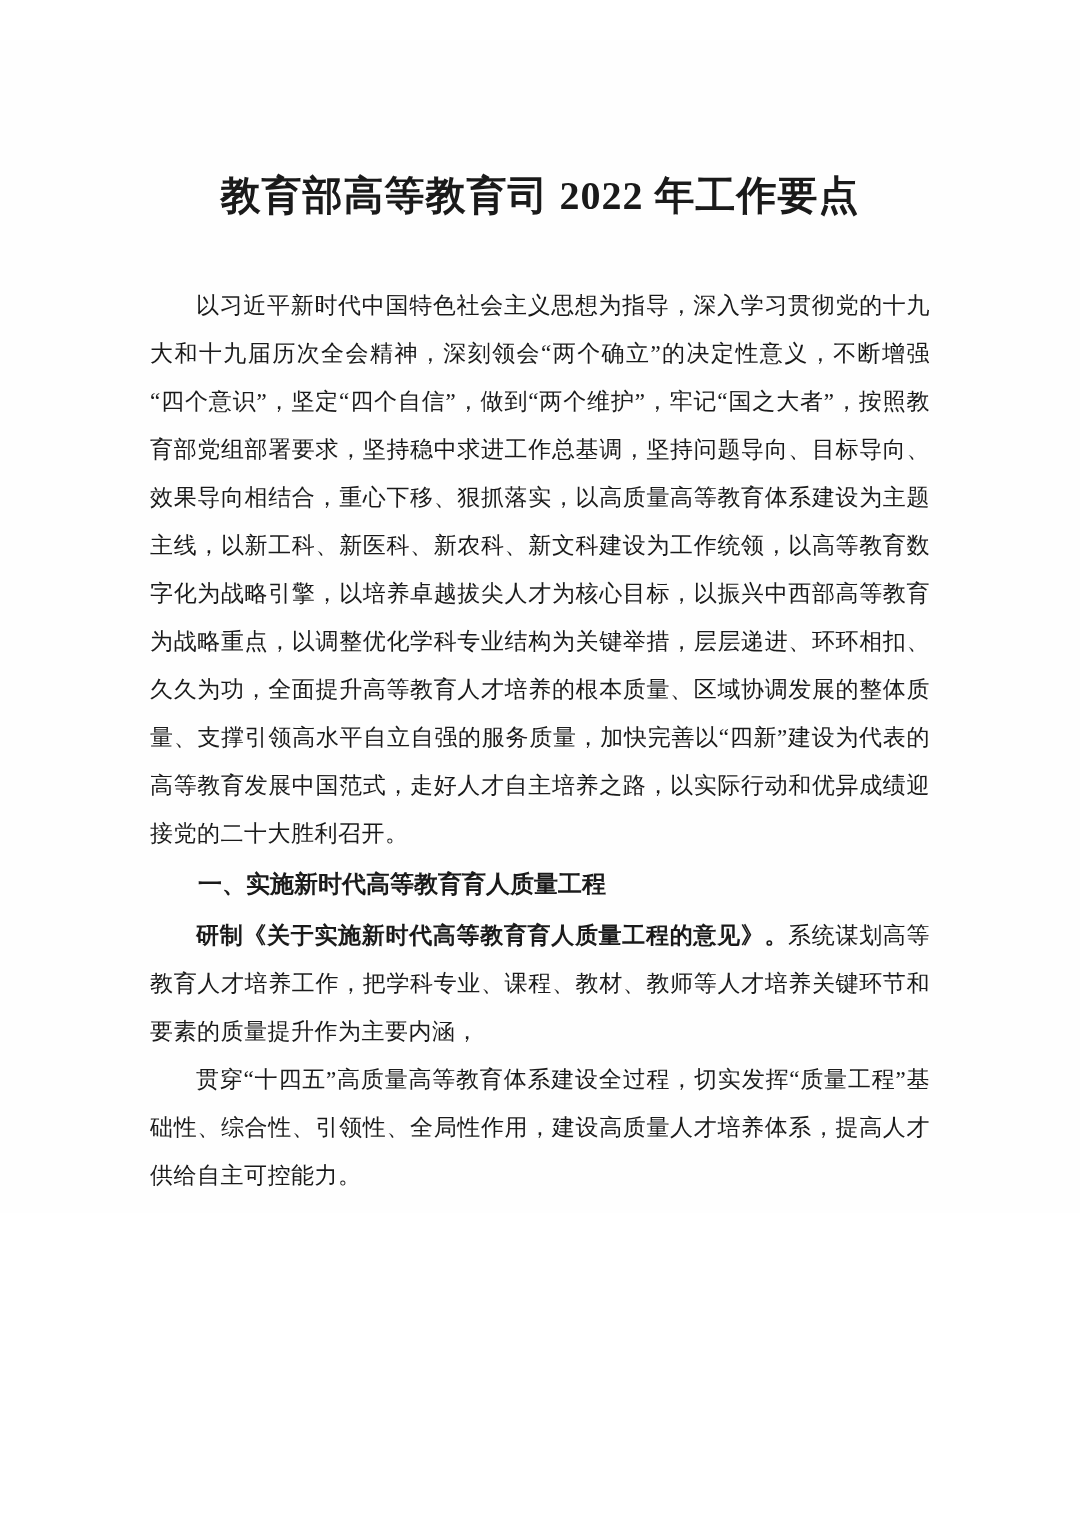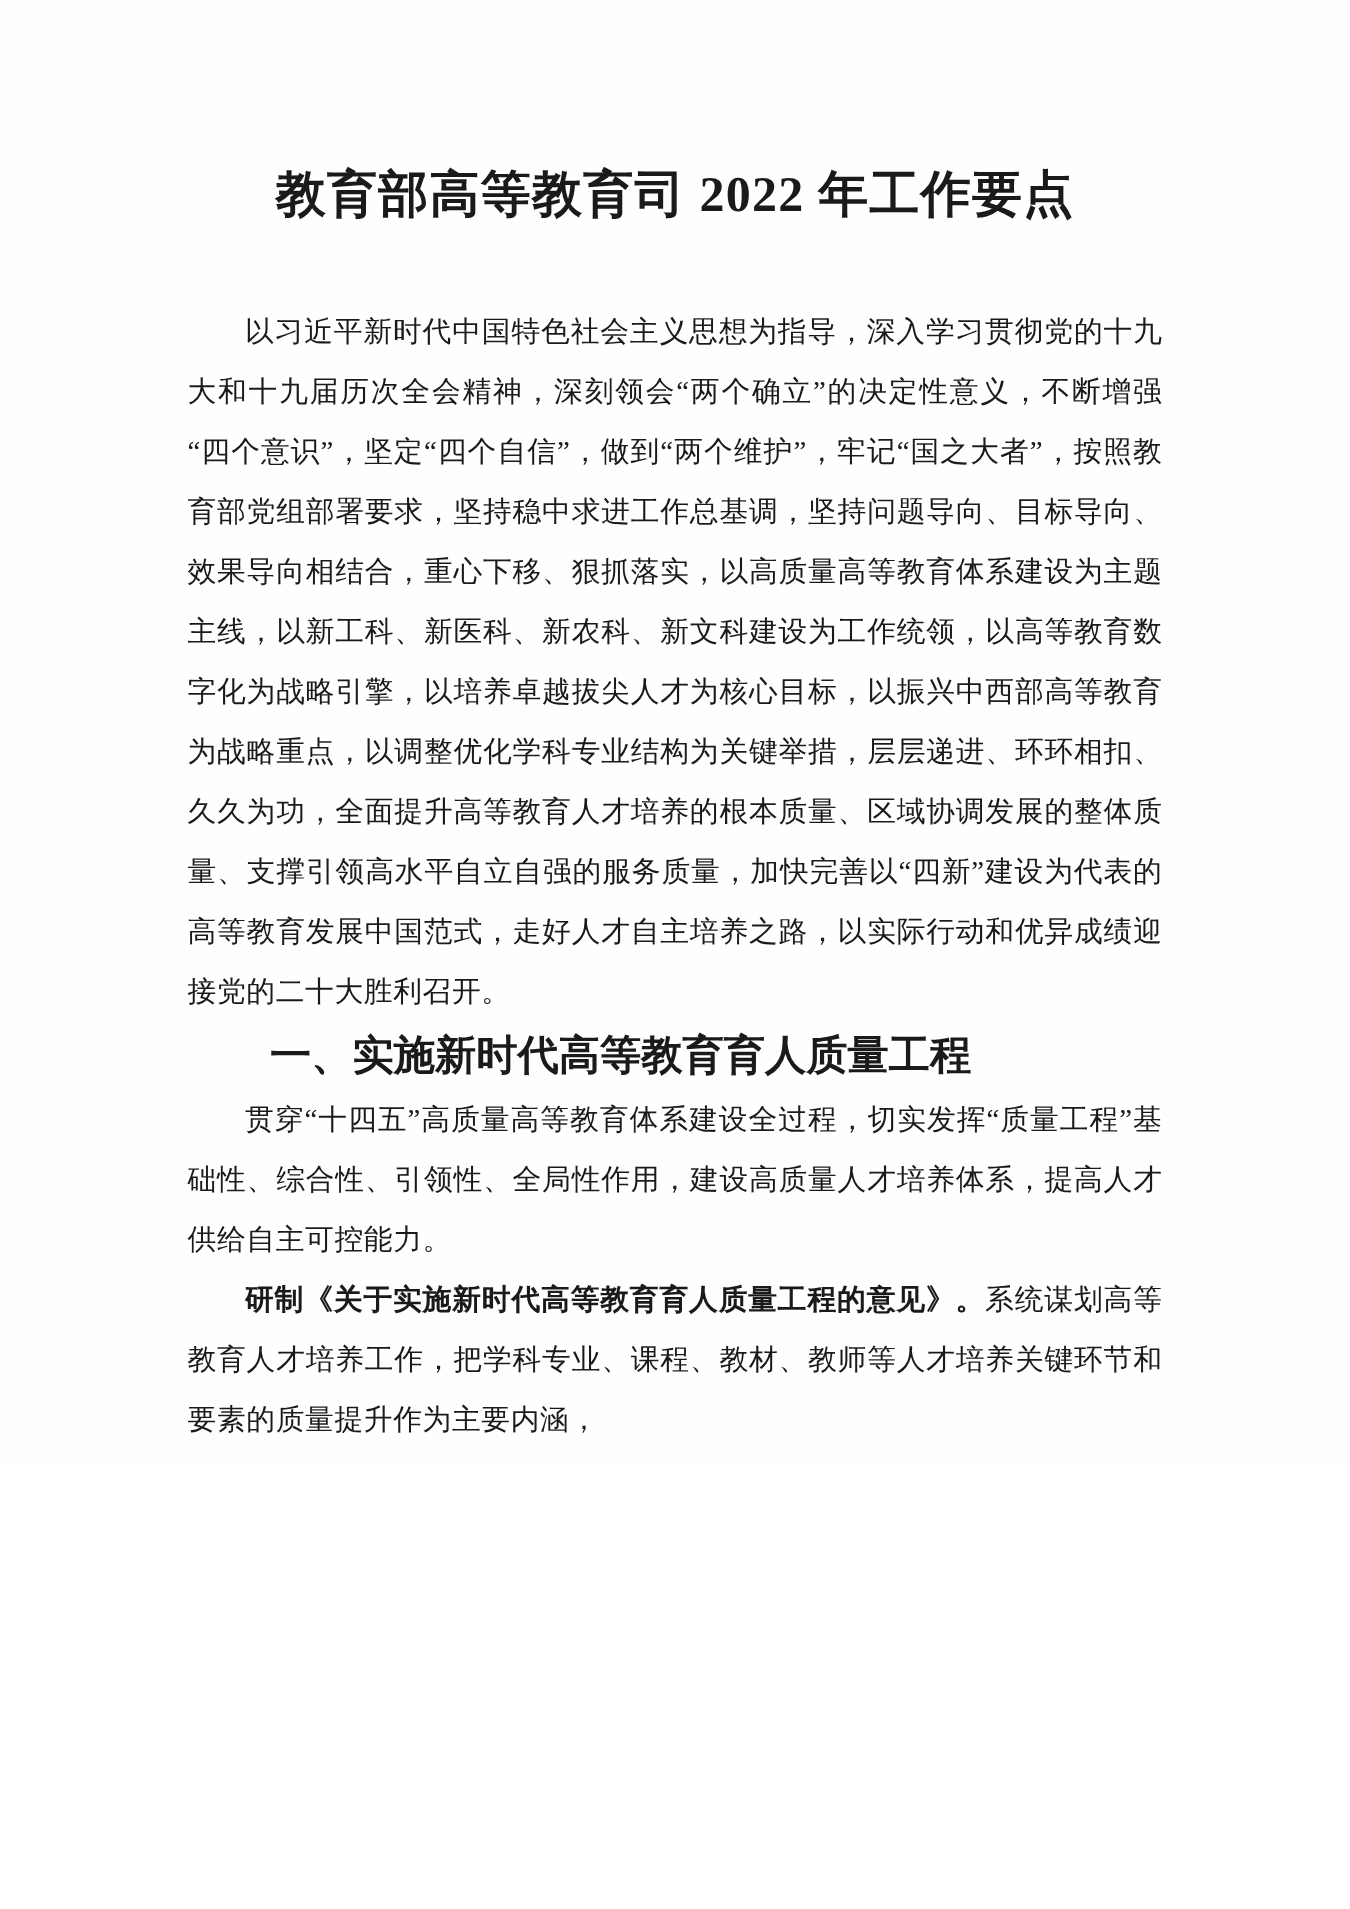--- a/index.html
+++ b/index.html
@@ -5,20 +5,21 @@
   * { margin: 0; padding: 0; box-sizing: border-box; }
   html, body { background: #ffffff; }
   .page {
     position: relative;
     width: 1080px;
     height: 1173px;
     background: #fefefe;
     color: #1a1a1a;
     font-family: "Liberation Serif", "DejaVu Serif", serif;
     overflow: hidden;
+    margin-top: 40px;
   }
   .content {
     padding: 132px 150px 0 150px;
   }
   h1.doc-title {
     font-size: 40px;
     line-height: 48px;
     font-weight: bold;
     text-align: center;
     letter-spacing: 1px;
@@ -27,21 +28,21 @@
   p.body-para {
     font-size: 23px;
     line-height: 48px;
     text-align: justify;
     text-indent: 2em;
     letter-spacing: 0.5px;
     margin: 0;
   }
   h2.section-heading {
     font-family: "Liberation Sans", "DejaVu Sans", sans-serif;
-    font-size: 33px;
+    font-size: 24px;
     line-height: 48px;
     font-weight: bold;
     text-indent: 2em;
     margin: 2px 0 4px 0;
   }
   p.body-para strong {
     font-weight: bold;
   }
   .page-number {
     position: absolute;
@@ -60,20 +61,20 @@
 
 <div class="page">
   <div class="content">
 
     <h1 class="doc-title">教育部高等教育司 2022 年工作要点</h1>
 
     <p class="body-para">以习近平新时代中国特色社会主义思想为指导，深入学习贯彻党的十九大和十九届历次全会精神，深刻领会“两个确立”的决定性意义，不断增强“四个意识”，坚定“四个自信”，做到“两个维护”，牢记“国之大者”，按照教育部党组部署要求，坚持稳中求进工作总基调，坚持问题导向、目标导向、效果导向相结合，重心下移、狠抓落实，以高质量高等教育体系建设为主题主线，以新工科、新医科、新农科、新文科建设为工作统领，以高等教育数字化为战略引擎，以培养卓越拔尖人才为核心目标，以振兴中西部高等教育为战略重点，以调整优化学科专业结构为关键举措，层层递进、环环相扣、久久为功，全面提升高等教育人才培养的根本质量、区域协调发展的整体质量、支撑引领高水平自立自强的服务质量，加快完善以“四新”建设为代表的高等教育发展中国范式，走好人才自主培养之路，以实际行动和优异成绩迎接党的二十大胜利召开。</p>
 
     <h2 class="section-heading">一、实施新时代高等教育育人质量工程</h2>
 
+    <p class="body-para"><strong>研制《关于实施新时代高等教育育人质量工程的意见》。</strong><span>系统谋划高等教育人才培养工作，把学科专业、课程、教材、教师等人才培养关键环节和要素的质量提升作为主要内涵，</span></p>
+
     <p class="body-para">贯穿“十四五”高质量高等教育体系建设全过程，切实发挥“质量工程”基础性、综合性、引领性、全局性作用，建设高质量人才培养体系，提高人才供给自主可控能力。</p>
-
-    <p class="body-para"><strong>研制《关于实施新时代高等教育育人质量工程的意见》。</strong><span>系统谋划高等教育人才培养工作，把学科专业、课程、教材、教师等人才培养关键环节和要素的质量提升作为主要内涵，</span></p>
 
   </div>
 
   <div class="page-number">1</div>
 </div>
 
 </body></html>

